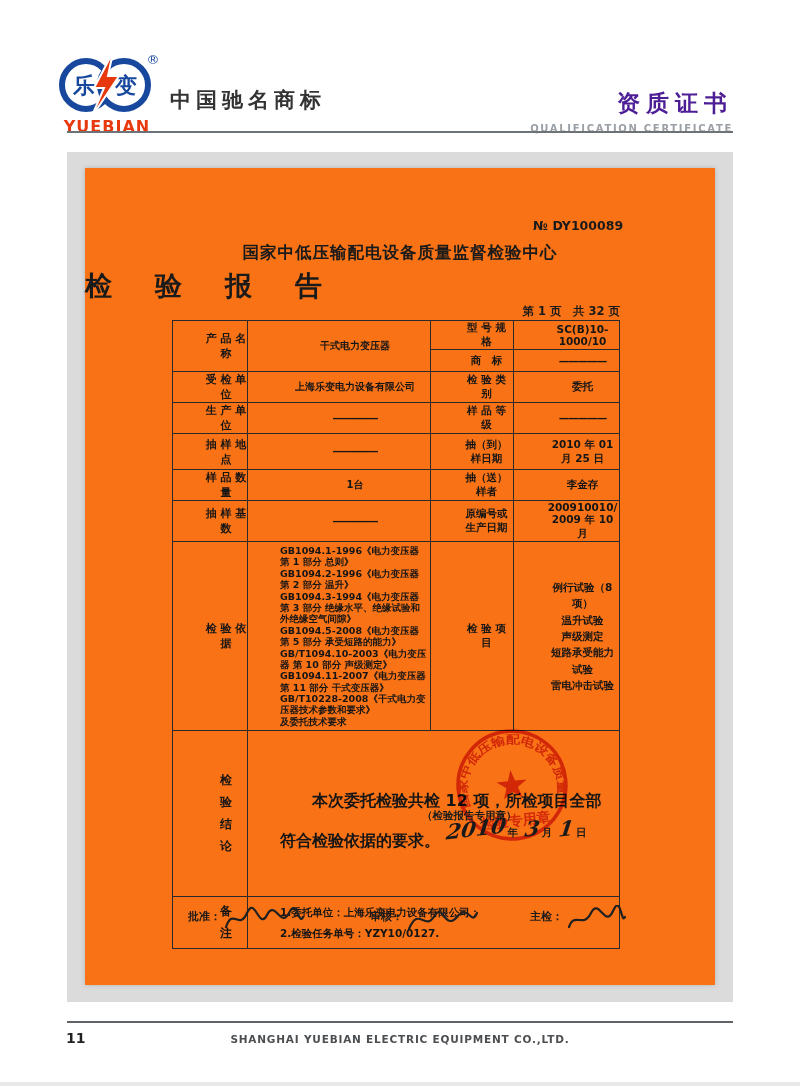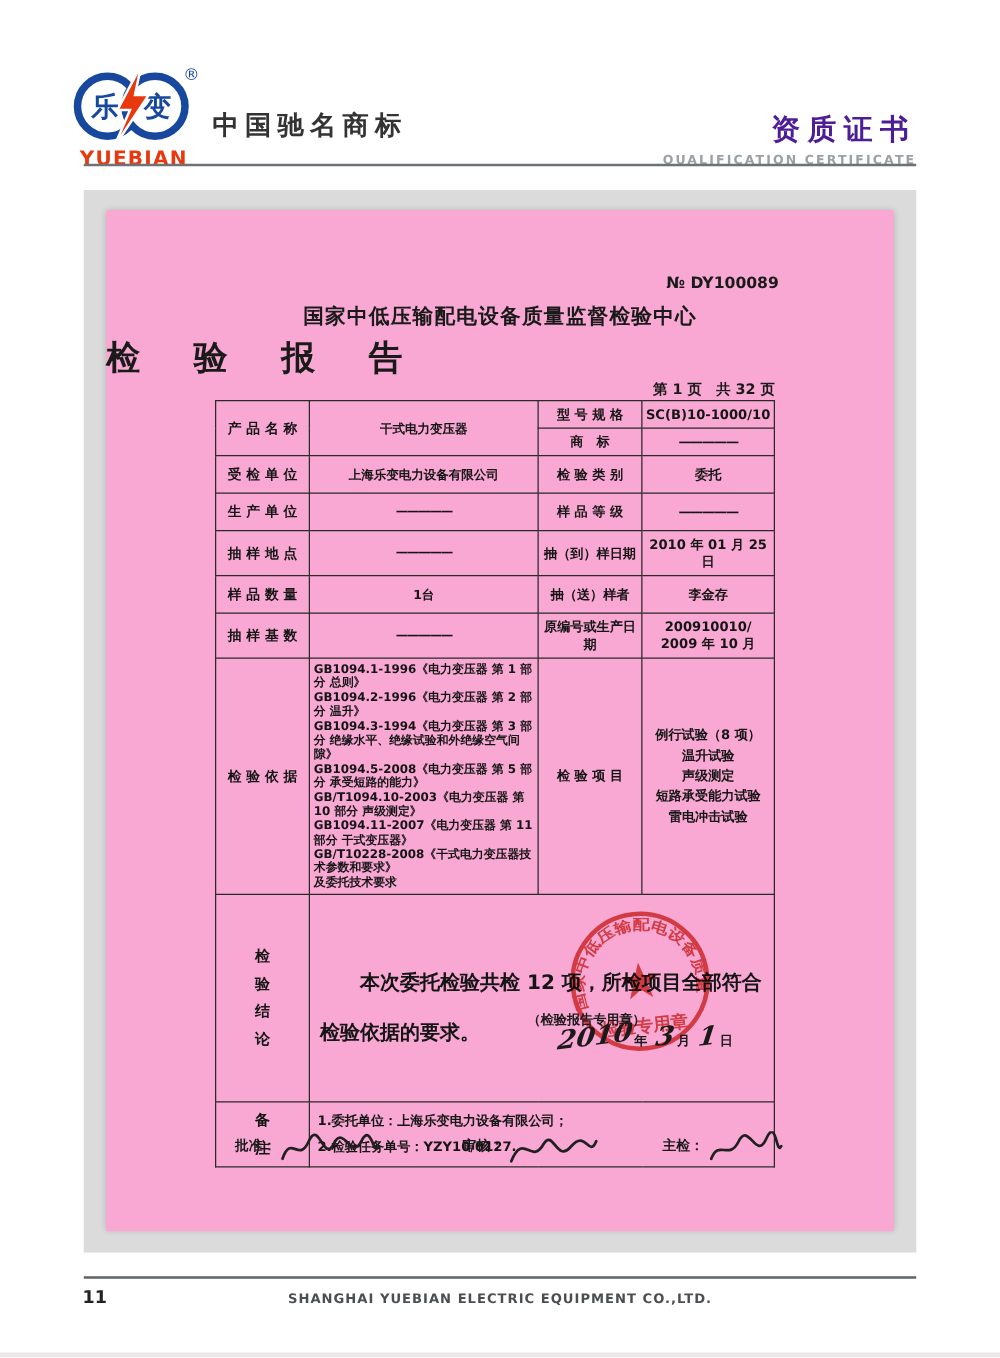--- a/index.html
+++ b/index.html
@@ -9,30 +9,30 @@
   
   .logo { position:absolute; left:58px; top:52px; width:104px; height:82px; }
   .trademark-text { position:absolute; left:170px; top:86px; font-size:21px; font-weight:600; letter-spacing:5px; color:#333; }
   .cert-block { position:absolute; right:67px; top:88px; text-align:right; }
   .cert-cn { font-size:23px; font-weight:700; color:#4c1d95; letter-spacing:6px; }
   .cert-en { margin-top:4px; font-size:10px; font-weight:700; color:#9aa0a6; letter-spacing:1.7px; }
   .header-line { position:absolute; left:67px; top:131px; width:666px; height:2px; background:#6d7277; }
 
   
   .frame { position:absolute; left:67px; top:152px; width:666px; height:850px; background:#dbdbdc; }
-  .doc { position:absolute; left:18px; top:16px; width:630px; height:817px; background:#f9a8d4; box-shadow:0 0 5px rgba(0,0,0,.18); }
+  .doc { position:absolute; left:18px; top:16px; width:630px; height:817px; background:#f97316; box-shadow:0 0 5px rgba(0,0,0,.18); }
 
   .report-no { position:absolute; left:448px; top:50px; font-size:12.5px; font-weight:700; }
   .org-title { position:absolute; top:74px; left:0; width:100%; text-align:center; font-size:16.5px; font-weight:700; letter-spacing:1px; }
   .report-title { position:absolute; top:100px; left:0; width:100%; font-size:27px; font-weight:700; letter-spacing:8px; }
   .page-info { position:absolute; top:136px; left:87px; width:448px; text-align:right; font-size:11.5px; font-weight:700; }
 
   
   table.rpt { position:absolute; left:87px; top:152px; width:447px; border-collapse:collapse; table-layout:fixed; }
-  table.rpt td { border:1px solid #2a2a2a; font-weight:700; color:#151515; vertical-align:middle; overflow:hidden; }
+  table.rpt td { border:1px solid #2a2a2a; font-weight:700; color:#151515; vertical-align:middle; overflow:hidden;padding-left:32px; }
   td.lbl  { text-align:center; font-size:11px; }
   td.lbl2 { text-align:center; font-size:10.5px; padding:0 3px; }
   td.val  { text-align:center; font-size:10px; }
   td.val2 { text-align:center; font-size:10.5px; }
   .dash { letter-spacing:-1px; }
   .strike { text-decoration:line-through; }
   td.basis { font-size:9.5px; line-height:1.2; text-align:left; padding:3px 3px; vertical-align:middle; }
   td.items { text-align:center; font-size:10.5px; line-height:1.55; }
   td.vert-lbl { text-align:center; font-size:12px; }
   .vchar { display:block; margin:5px 0; }

